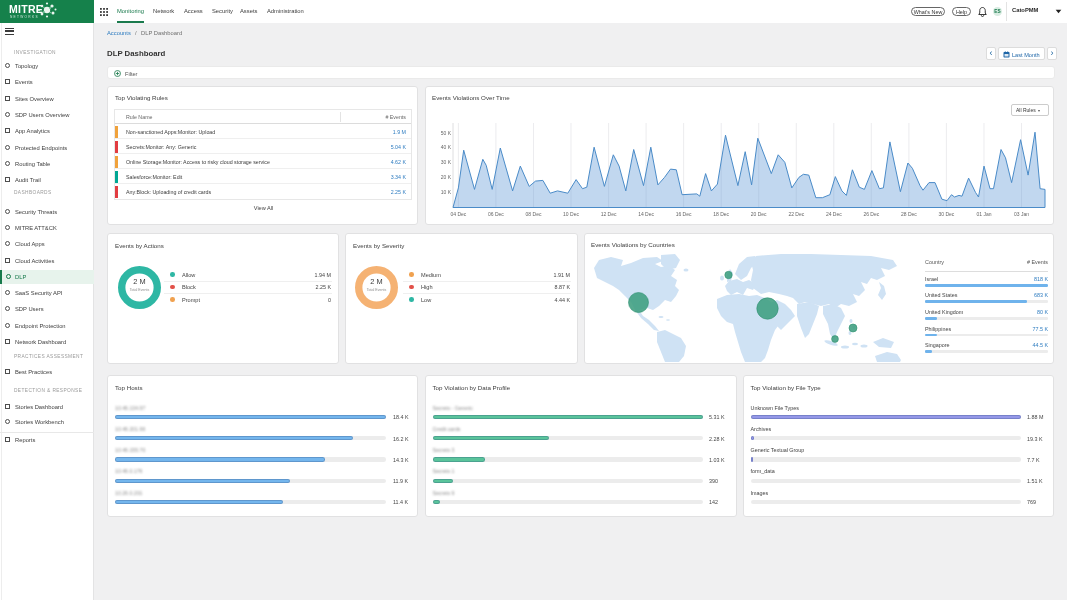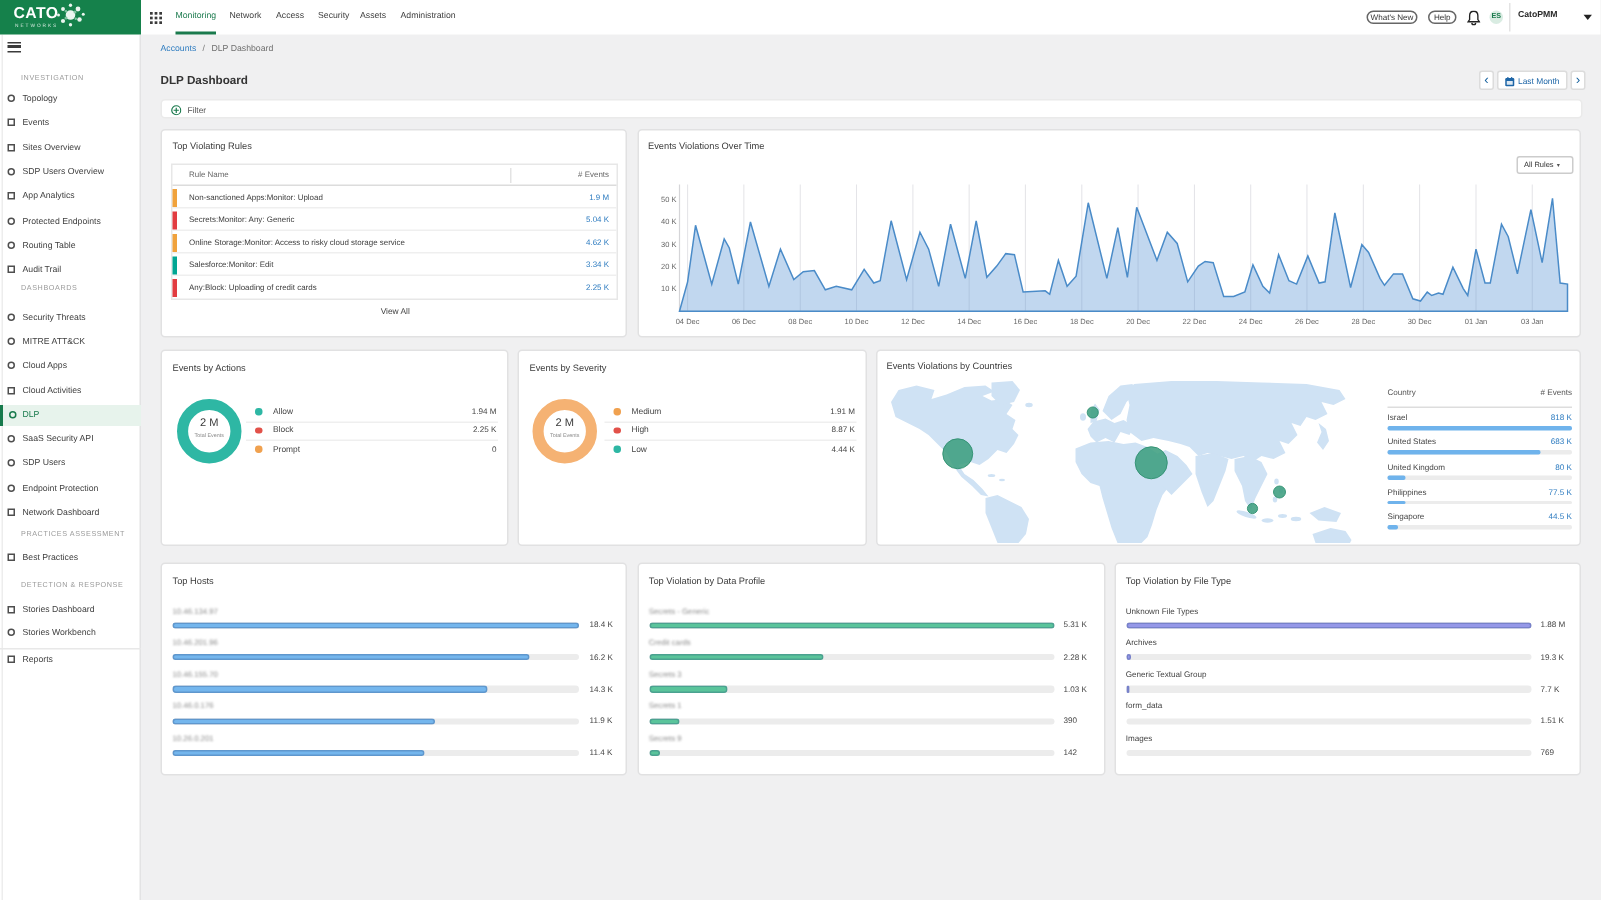--- a/index.html
+++ b/index.html
@@ -32,21 +32,21 @@
 .leg-row{position:absolute;font-size:5.6px;color:#454545;}
 .dot{position:absolute;width:4.6px;height:4.6px;border-radius:50%;}
 .rowlbl.nb{filter:none;color:#3f3f3f;font-size:5.4px;}
 .cbar{position:absolute;left:0;top:1.5px;width:2.6px;height:12px;}
 .rname{position:absolute;left:11px;top:4.5px;font-size:5.3px;color:#3c3c3c;white-space:nowrap;}
 .rval{position:absolute;right:5px;top:4.5px;font-size:5.3px;color:#2e7cc0;}
 </style></head>
 <body>
 <div id="topbar">
   <div id="logo">
-    <div class="abs" style="left:9px;top:3px;font-size:10.5px;font-weight:bold;color:#fff;letter-spacing:0.3px;">CATO</div>
+    <div class="abs" style="left:9px;top:3px;font-size:10.5px;font-weight:bold;color:#fff;letter-spacing:0.3px;">MITRE</div>
     <div class="abs" style="left:10px;top:15px;font-size:3.2px;color:#cfe6da;letter-spacing:1.3px;">NETWORKS</div>
     <svg class="abs" style="left:36px;top:1px;" width="22" height="20" viewBox="0 0 22 20">
       <g fill="#eaf5ef">
           <circle cx="11" cy="9" r="3.2"></circle>
           <circle cx="16" cy="5" r="1.6"></circle>
           <circle cx="6" cy="5" r="1.3"></circle>
           <circle cx="17" cy="12" r="1.5"></circle>
           <circle cx="6" cy="13" r="1.4"></circle>
           <circle cx="11" cy="2.5" r="1.1"></circle>
           <circle cx="11" cy="15.5" r="1.1"></circle>

